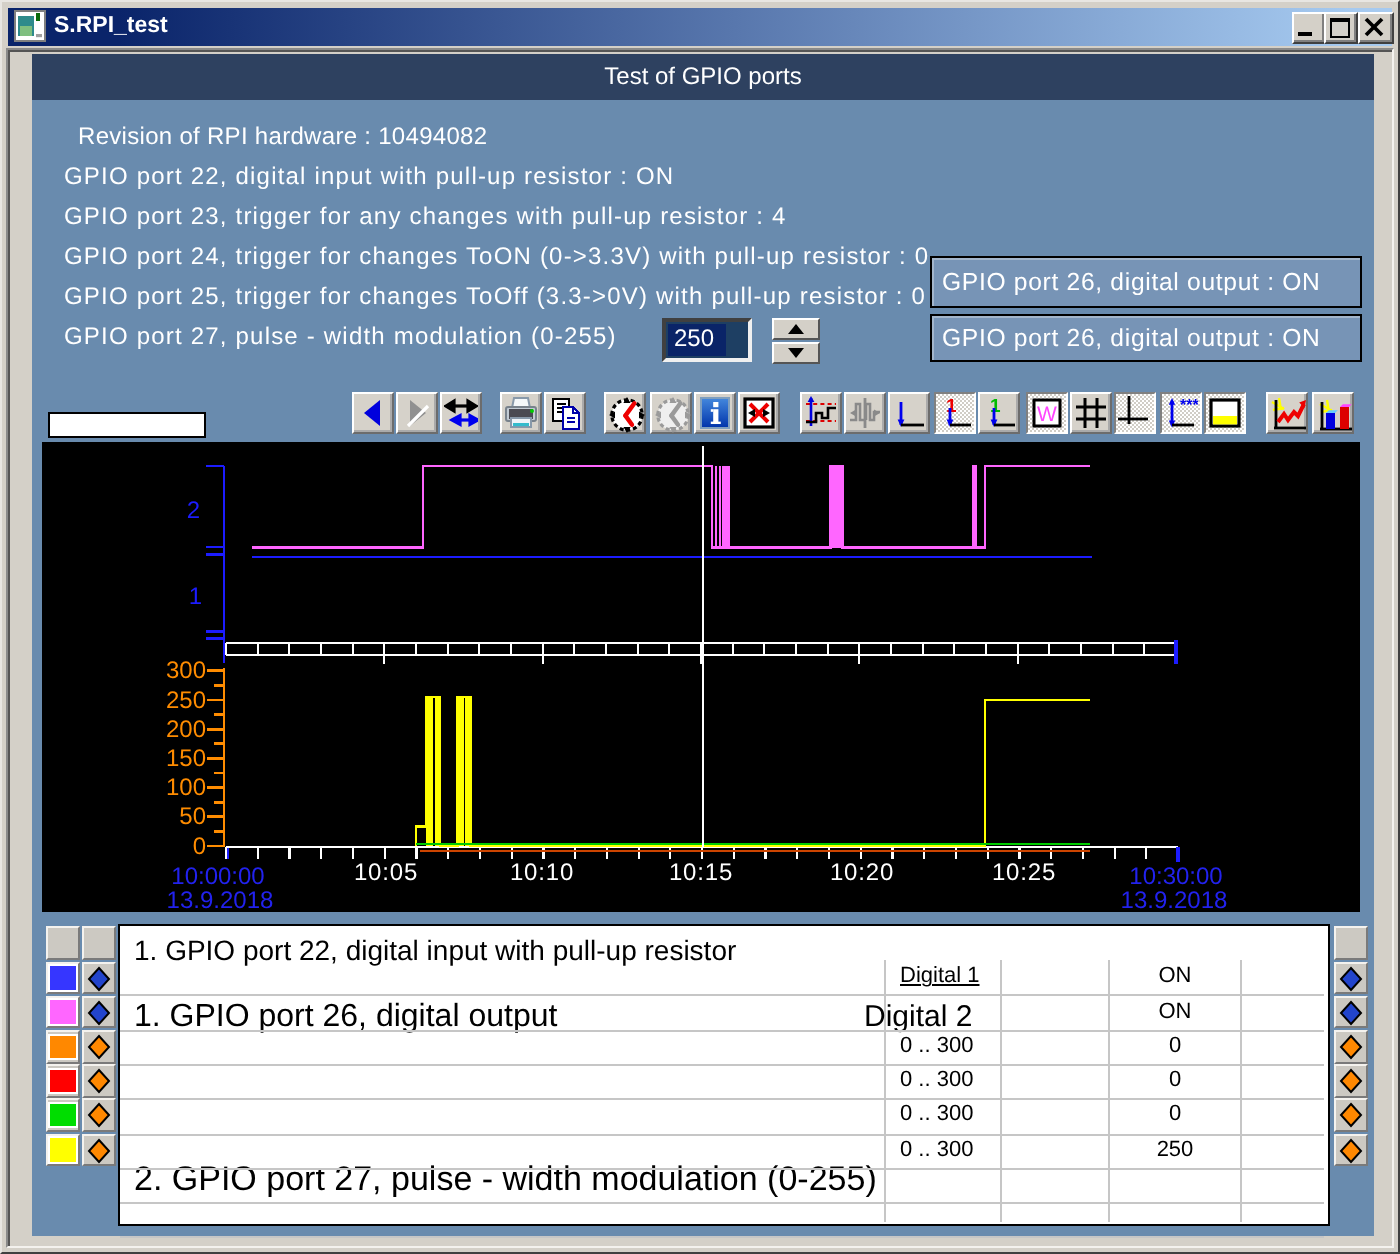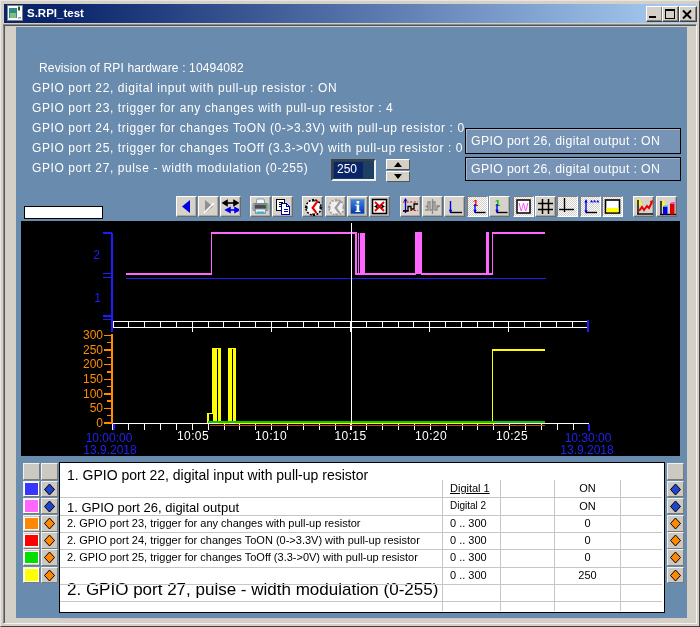--- a/index.html
+++ b/index.html
@@ -26,20 +26,21 @@
 <div style="position:absolute;left:661.5px;top:6px;width:15px;height:14px;background:#d4d0c8;border-top:1px solid #fff;border-left:1px solid #fff;border-bottom:1px solid #404040;border-right:1px solid #404040;box-shadow:inset -1px -1px 0 #808080;">
       <div style="position:absolute;left:2px;top:1.5px;width:8.5px;height:7.5px;border:1px solid #000;border-top-width:2.5px;"></div>
     </div>
 <div style="position:absolute;left:679px;top:6px;width:16px;height:14px;background:#d4d0c8;border-top:1px solid #fff;border-left:1px solid #fff;border-bottom:1px solid #404040;border-right:1px solid #404040;box-shadow:inset -1px -1px 0 #808080;"><svg width="14" height="12">
         <g stroke="#000" stroke-width="1.9">
           <line x1="3" y1="1.5" x2="11" y2="9.5"></line>
           <line x1="11" y1="1.5" x2="3" y2="9.5"></line>
         </g>
       </svg></div>
 <div style="position:absolute;left:16px;top:27px;width:671px;height:591px;background:#698bae;"></div>
+<div style="position:absolute;left:16px;top:27px;width:671px;height:23px;background:#2e4160;color:#fff;font-size:12px;text-align:center;line-height:23px;">Test of GPIO ports</div>
 <div style="position:absolute;left:39px;top:61px;font-size:12px;letter-spacing:0.15px;color:#fff;white-space:nowrap;">Revision of RPI hardware : 10494082</div>
 <div style="position:absolute;left:32px;top:81px;font-size:12px;letter-spacing:0.6px;color:#fff;white-space:nowrap;">GPIO port 22, digital input with pull-up resistor : ON</div>
 <div style="position:absolute;left:32px;top:101px;font-size:12px;letter-spacing:0.6px;color:#fff;white-space:nowrap;">GPIO port 23, trigger for any changes with pull-up resistor : 4</div>
 <div style="position:absolute;left:32px;top:121px;font-size:12px;letter-spacing:0.6px;color:#fff;white-space:nowrap;">GPIO port 24, trigger for changes ToON (0-&gt;3.3V) with pull-up resistor : 0</div>
 <div style="position:absolute;left:32px;top:141px;font-size:12px;letter-spacing:0.6px;color:#fff;white-space:nowrap;">GPIO port 25, trigger for changes ToOff (3.3-&gt;0V) with pull-up resistor : 0</div>
 <div style="position:absolute;left:32px;top:161px;font-size:12px;letter-spacing:0.6px;color:#fff;white-space:nowrap;">GPIO port 27, pulse - width modulation (0-255)</div>
 <div style="position:absolute;left:331px;top:159px;width:45px;height:22px;background:#1e3f63;border-top:2px solid #404040;border-left:2px solid #404040;border-bottom:2px solid #f0f0f0;border-right:2px solid #f0f0f0;box-sizing:border-box;">
       <div style="position:absolute;left:1px;top:1px;width:26px;height:16px;background:#0a2468;color:#fff;font-size:12px;padding-left:3px;">250</div>
     </div>
 <div style="position:absolute;left:386px;top:158.5px;width:24px;height:11px;background:#d4d0c8;border-top:1px solid #fff;border-left:1px solid #fff;border-bottom:1px solid #555;border-right:1px solid #555;box-sizing:border-box;">
@@ -414,33 +415,30 @@
 </svg>
 <div style="position:absolute;left:59px;top:462px;width:604px;height:149px;background:#fff;border:1px solid #000;">
 <div style="position:absolute;left:382px;top:17px;width:1px;height:131px;background:#c6c6c6;"></div>
 <div style="position:absolute;left:440px;top:17px;width:1px;height:131px;background:#c6c6c6;"></div>
 <div style="position:absolute;left:494px;top:17px;width:1px;height:131px;background:#c6c6c6;"></div>
 <div style="position:absolute;left:560px;top:17px;width:1px;height:131px;background:#c6c6c6;"></div>
 <div style="position:absolute;left:7px;top:4px;font-size:14px;color:#000;white-space:nowrap;">1. GPIO port 22, digital input with pull-up resistor</div>
 <div style="position:absolute;left:390px;top:19.2px;font-size:11px;color:#000;text-decoration:underline;">Digital 1</div>
 <div style="position:absolute;left:495px;top:19.2px;width:65px;text-align:center;font-size:11px;color:#000;">ON</div>
 <div style="position:absolute;left:0;top:34.3px;width:602px;height:1px;background:#c6c6c6;"></div>
-<div style="position:absolute;left:7px;top:36.5px;font-size:13px;color:#000;white-space:nowrap;">1. GPIO port 26, digital output</div>
-<div style="position:absolute;left:390px;top:36.5px;font-size:10px;color:#000;">Digital 2</div>
+<div style="position:absolute;left:7px;top:36.5px;font-size:16px;color:#000;white-space:nowrap;">1. GPIO port 26, digital output</div>
+<div style="position:absolute;left:372px;top:36.5px;font-size:15px;color:#000;">Digital 2</div>
 <div style="position:absolute;left:495px;top:36.5px;width:65px;text-align:center;font-size:11px;color:#000;">ON</div>
 <div style="position:absolute;left:0;top:51.6px;width:602px;height:1px;background:#c6c6c6;"></div>
-<div style="position:absolute;left:7px;top:53.8px;font-size:11px;color:#000;white-space:nowrap;">2. GPIO port 23, trigger for any changes with pull-up resistor</div>
 <div style="position:absolute;left:390px;top:53.8px;font-size:11px;color:#000;">0 .. 300</div>
 <div style="position:absolute;left:495px;top:53.8px;width:65px;text-align:center;font-size:11px;color:#000;">0</div>
 <div style="position:absolute;left:0;top:68.9px;width:602px;height:1px;background:#c6c6c6;"></div>
-<div style="position:absolute;left:7px;top:71.1px;font-size:11px;color:#000;white-space:nowrap;">2. GPIO port 24, trigger for changes ToON (0-&gt;3.3V) with pull-up resistor</div>
 <div style="position:absolute;left:390px;top:71.1px;font-size:11px;color:#000;">0 .. 300</div>
 <div style="position:absolute;left:495px;top:71.1px;width:65px;text-align:center;font-size:11px;color:#000;">0</div>
 <div style="position:absolute;left:0;top:86.2px;width:602px;height:1px;background:#c6c6c6;"></div>
-<div style="position:absolute;left:7px;top:88.4px;font-size:11px;color:#000;white-space:nowrap;">2. GPIO port 25, trigger for changes ToOff (3.3-&gt;0V) with pull-up resistor</div>
 <div style="position:absolute;left:390px;top:88.4px;font-size:11px;color:#000;">0 .. 300</div>
 <div style="position:absolute;left:495px;top:88.4px;width:65px;text-align:center;font-size:11px;color:#000;">0</div>
 <div style="position:absolute;left:0;top:103.5px;width:602px;height:1px;background:#c6c6c6;"></div>
 <div style="position:absolute;left:7px;top:117px;font-size:17px;color:#000;white-space:nowrap;">2. GPIO port 27, pulse - width modulation (0-255)</div>
 <div style="position:absolute;left:390px;top:105.7px;font-size:11px;color:#000;">0 .. 300</div>
 <div style="position:absolute;left:495px;top:105.7px;width:65px;text-align:center;font-size:11px;color:#000;">250</div>
 <div style="position:absolute;left:0;top:120.8px;width:602px;height:1px;background:#c6c6c6;"></div>
 <div style="position:absolute;left:0;top:138.1px;width:602px;height:1px;background:#c6c6c6;"></div>
 <div style="position:absolute;left:0;top:155.4px;width:602px;height:1px;background:#c6c6c6;"></div>
 </div>

